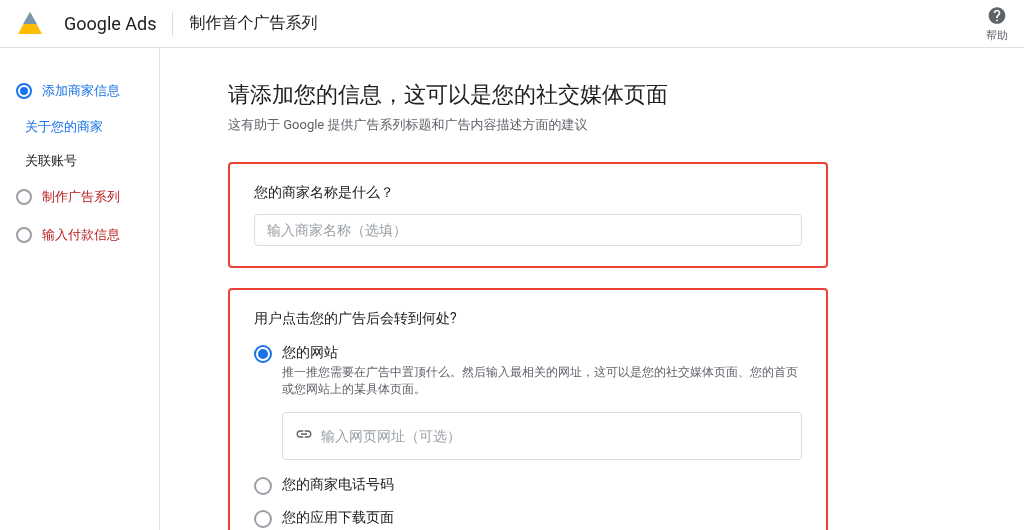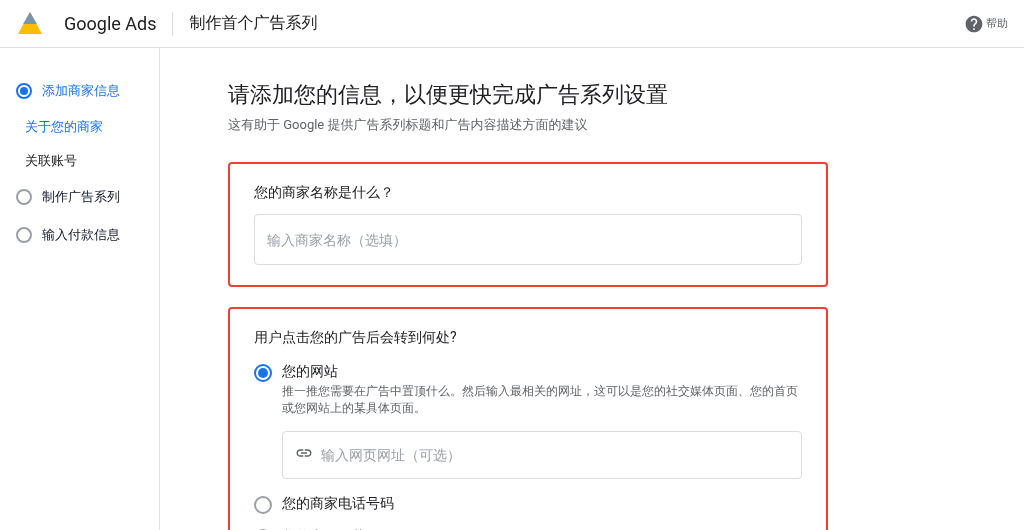--- a/index.html
+++ b/index.html
@@ -38,21 +38,21 @@
       font-size: 16px;
       color: #202124;
       font-weight: 400;
     }
     .header-help {
       position: absolute;
       right: 16px;
       top: 50%;
       transform: translateY(-50%);
       display: flex;
-      flex-direction: row;
+      flex-direction: column;
       align-items: center;
       cursor: pointer;
       color: #5f6368;
       font-size: 11px;
       gap: 2px;
       justify-content: space-between;
     }
 
     
     .layout {
@@ -68,21 +68,21 @@
       padding: 24px 0;
       border-right: 1px solid #e0e0e0;
     }
     .sidebar-item {
       padding: 10px 16px;
       cursor: pointer;
       display: flex;
       align-items: center;
       gap: 10px;
       font-size: 13px;
-      color: #0f172a;
+      color: #b91c1c;
     }
     .sidebar-item.active {
       color: #1a73e8;
       font-weight: 500;
     }
     .sidebar-radio {
       width: 16px;
       height: 16px;
       border-radius: 50%;
       border: 2px solid #9aa0a6;
@@ -139,21 +139,21 @@
       max-width: 600px;
     }
 
     .field-label {
       font-size: 14px;
       color: #202124;
       margin-bottom: 12px;
     }
     .text-input {
       width: 100%;
-      height: 51px;
+      height: 32px;
       border: 1px solid #dadce0;
       border-radius: 4px;
       padding: 0 12px;
       font-size: 14px;
       color: #202124;
       outline: none;
     }
     .text-input::placeholder {
       color: #9aa0a6;
     }
@@ -276,21 +276,21 @@
       <div class="sidebar-radio"></div>
       <span>制作广告系列</span>
     </div>
     <div class="sidebar-item">
       <div class="sidebar-radio"></div>
       <span>输入付款信息</span>
     </div>
   </div>
 
   <div class="main">
-    <h1 class="main-heading">请添加您的信息，以便更快完成广告系列设置</h1>
+    <h1 class="main-heading">请添加您的信息，这可以是您的社交媒体页面</h1>
     <p class="main-subheading">这有助于 Google 提供广告系列标题和广告内容描述方面的建议</p>
 
     <div class="card">
       <div class="field-label">您的商家名称是什么？</div>
       <input class="text-input" type="text" placeholder="输入商家名称（选填）" style="">
     </div>
 
     <div class="card2">
       <div class="card2-title">用户点击您的广告后会转到何处?</div>
 

